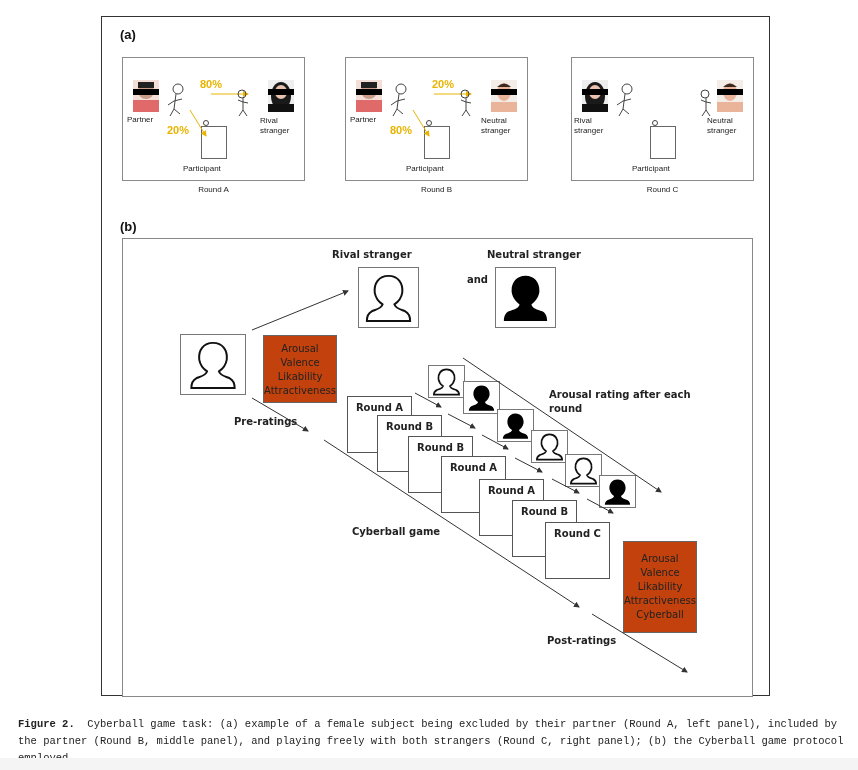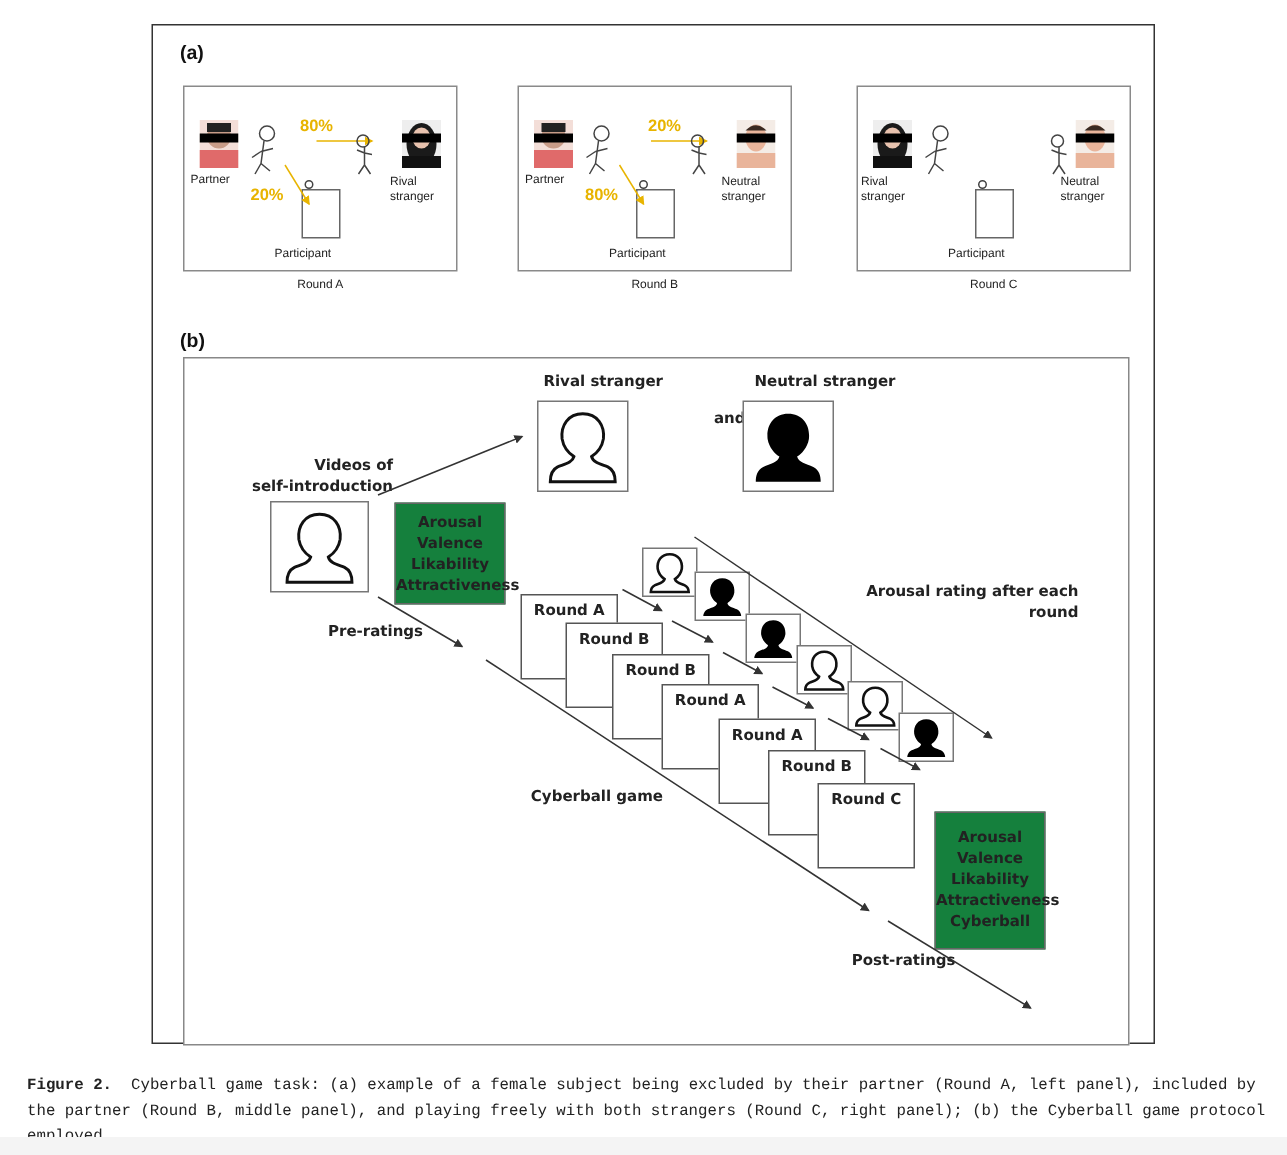--- a/index.html
+++ b/index.html
@@ -6,24 +6,24 @@
   body { width: 858px; height: 770px; position: relative; overflow: hidden; font-family: "Liberation Sans", sans-serif; }
   .figure-frame { position: absolute; left: 101px; top: 16px; width: 669px; height: 680px; border: 1px solid #333; background: #fff; box-sizing: border-box; }
   .panel-label { position: absolute; font-weight: bold; font-size: 13px; color: #111; }
   .round-panel { position: absolute; top: 40px; width: 183px; height: 124px; border: 1px solid #8a8a8a; box-sizing: border-box; background: #fff; }
   .round-caption { position: absolute; top: 168px; font-size: 8px; color: #222; width: 183px; text-align: center; }
   .small-label { position: absolute; font-size: 8px; color: #222; line-height: 10px; }
   .pct { position: absolute; font-size: 11px; font-weight: bold; color: #e8b400; }
   .photo { position: absolute; width: 26px; height: 32px; }
   .participant-box { position: absolute; width: 26px; height: 33px; border: 1px solid #666; background: #fff; box-sizing: border-box; }
   .b-frame { position: absolute; left: 20px; top: 221px; width: 631px; height: 459px; border: 1px solid #888; box-sizing: border-box; background:#fff; }
-  .b-text { position: absolute; font-family: "DejaVu Sans", sans-serif; font-weight: bold; font-size: 10px; color: #222; text-align: right; line-height: 14px; }
+  .b-text { position: absolute; font-family: "DejaVu Sans", sans-serif; font-weight: bold; font-size: 10px; color: #222; text-align: left; line-height: 14px; }
   .round-card { position: absolute; width: 65px; height: 57px; border: 1px solid #555; background: #fff; box-sizing: border-box; font-family: "DejaVu Sans", sans-serif; font-weight: bold; font-size: 10px; color: #222; text-align: center; padding-top: 5px; }
   .avatar-box { position: absolute; border: 1px solid #777; background: #fff; box-sizing: border-box; }
-  .rating-box { position: absolute; border: 1px solid #666; background: #15803d; box-sizing: border-box; font-family: "DejaVu Sans", sans-serif; font-weight: bold; font-size: 10px; color: #222; text-align: center; line-height: 14px; }
+  .rating-box { position: absolute; border: 1px solid #666; background: #c2410c; box-sizing: border-box; font-family: "DejaVu Sans", sans-serif; font-weight: normal; font-size: 10px; color: #222; text-align: center; line-height: 14px; }
   .caption { position: absolute; left: 18px; top: 716px; width: 830px; font-family: Liberation Mono, monospace; font-size: 10.5px; color: #222; line-height: 17px; }
   .caption b { font-weight: bold; }
   .bottom-strip { position: absolute; left: 0; top: 758px; width: 858px; height: 12px; background: #f4f4f4; }
   svg.overlay { position: absolute; left: 0; top: 0; pointer-events: none; }
 </style>
 </head>
 <body>
 
 <div class="figure-frame">
 
@@ -121,34 +121,33 @@
       </svg>
   </div>
   <div class="b-text" style="left:340px; top:256px; width:30px;margin-left:25px;">and</div>
   <div class="b-text" style="left:385px; top:231px; width:110px;">Neutral stranger</div>
   <div class="avatar-box" style="left:393px; top:250px; width:61px; height:61px;">
     <svg width="59" height="59" viewBox="0 0 60 60">
         <path d="M30 8 C20 8 15 16 16 25 C17 31 21 35 24 37 C23 41 18 42 13 44 C9 46 8 50 8 54 L52 54 C52 50 51 46 47 44 C42 42 37 41 36 37 C39 35 43 31 44 25 C45 16 40 8 30 8 Z" fill="#000"></path>
       </svg>
   </div>
 
-  <div class="b-text" style="left:50px; top:287px; width:110px;"><span>Videos of</span><br><span>self-introduction</span></div>
   <div class="avatar-box" style="left:78px; top:317px; width:66px; height:61px;">
     <svg width="64" height="59" viewBox="0 0 64 60">
         <path d="M32 8 C22 8 17 16 18 25 C19 31 23 35 26 37 C25 41 20 42 15 44 C11 46 10 50 10 54 L54 54 C54 50 53 46 49 44 C44 42 39 41 38 37 C41 35 45 31 46 25 C47 16 42 8 32 8 Z" fill="none" stroke="#111" stroke-width="2"></path>
       </svg>
   </div>
 
   <div class="rating-box" style="left:161px; top:318px; width:74px; height:68px; padding-top:6px;">
     <div>Arousal</div>
     <div>Valence</div>
     <div>Likability</div>
     <div>Attractiveness</div>
   </div>
-  <div class="b-text" style="left:100px; top:398px; width:80px;">Pre-ratings</div>
+  <div class="b-text" style="left:132px; top:398px; width:80px;">Pre-ratings</div>
 
   <div class="round-card" style="left:245px; top:379px;">Round A</div>
   <div class="round-card" style="left:275px; top:398px;">Round B</div>
   <div class="round-card" style="left:306px; top:419px;">Round B</div>
   <div class="round-card" style="left:339px; top:439px;">Round A</div>
   <div class="round-card" style="left:377px; top:462px;">Round A</div>
   <div class="round-card" style="left:410px; top:483px;">Round B</div>
   <div class="round-card" style="left:443px; top:505px;">Round C</div>
 
   <div class="avatar-box" style="left:326px; top:348px; width:37px; height:33px;">

